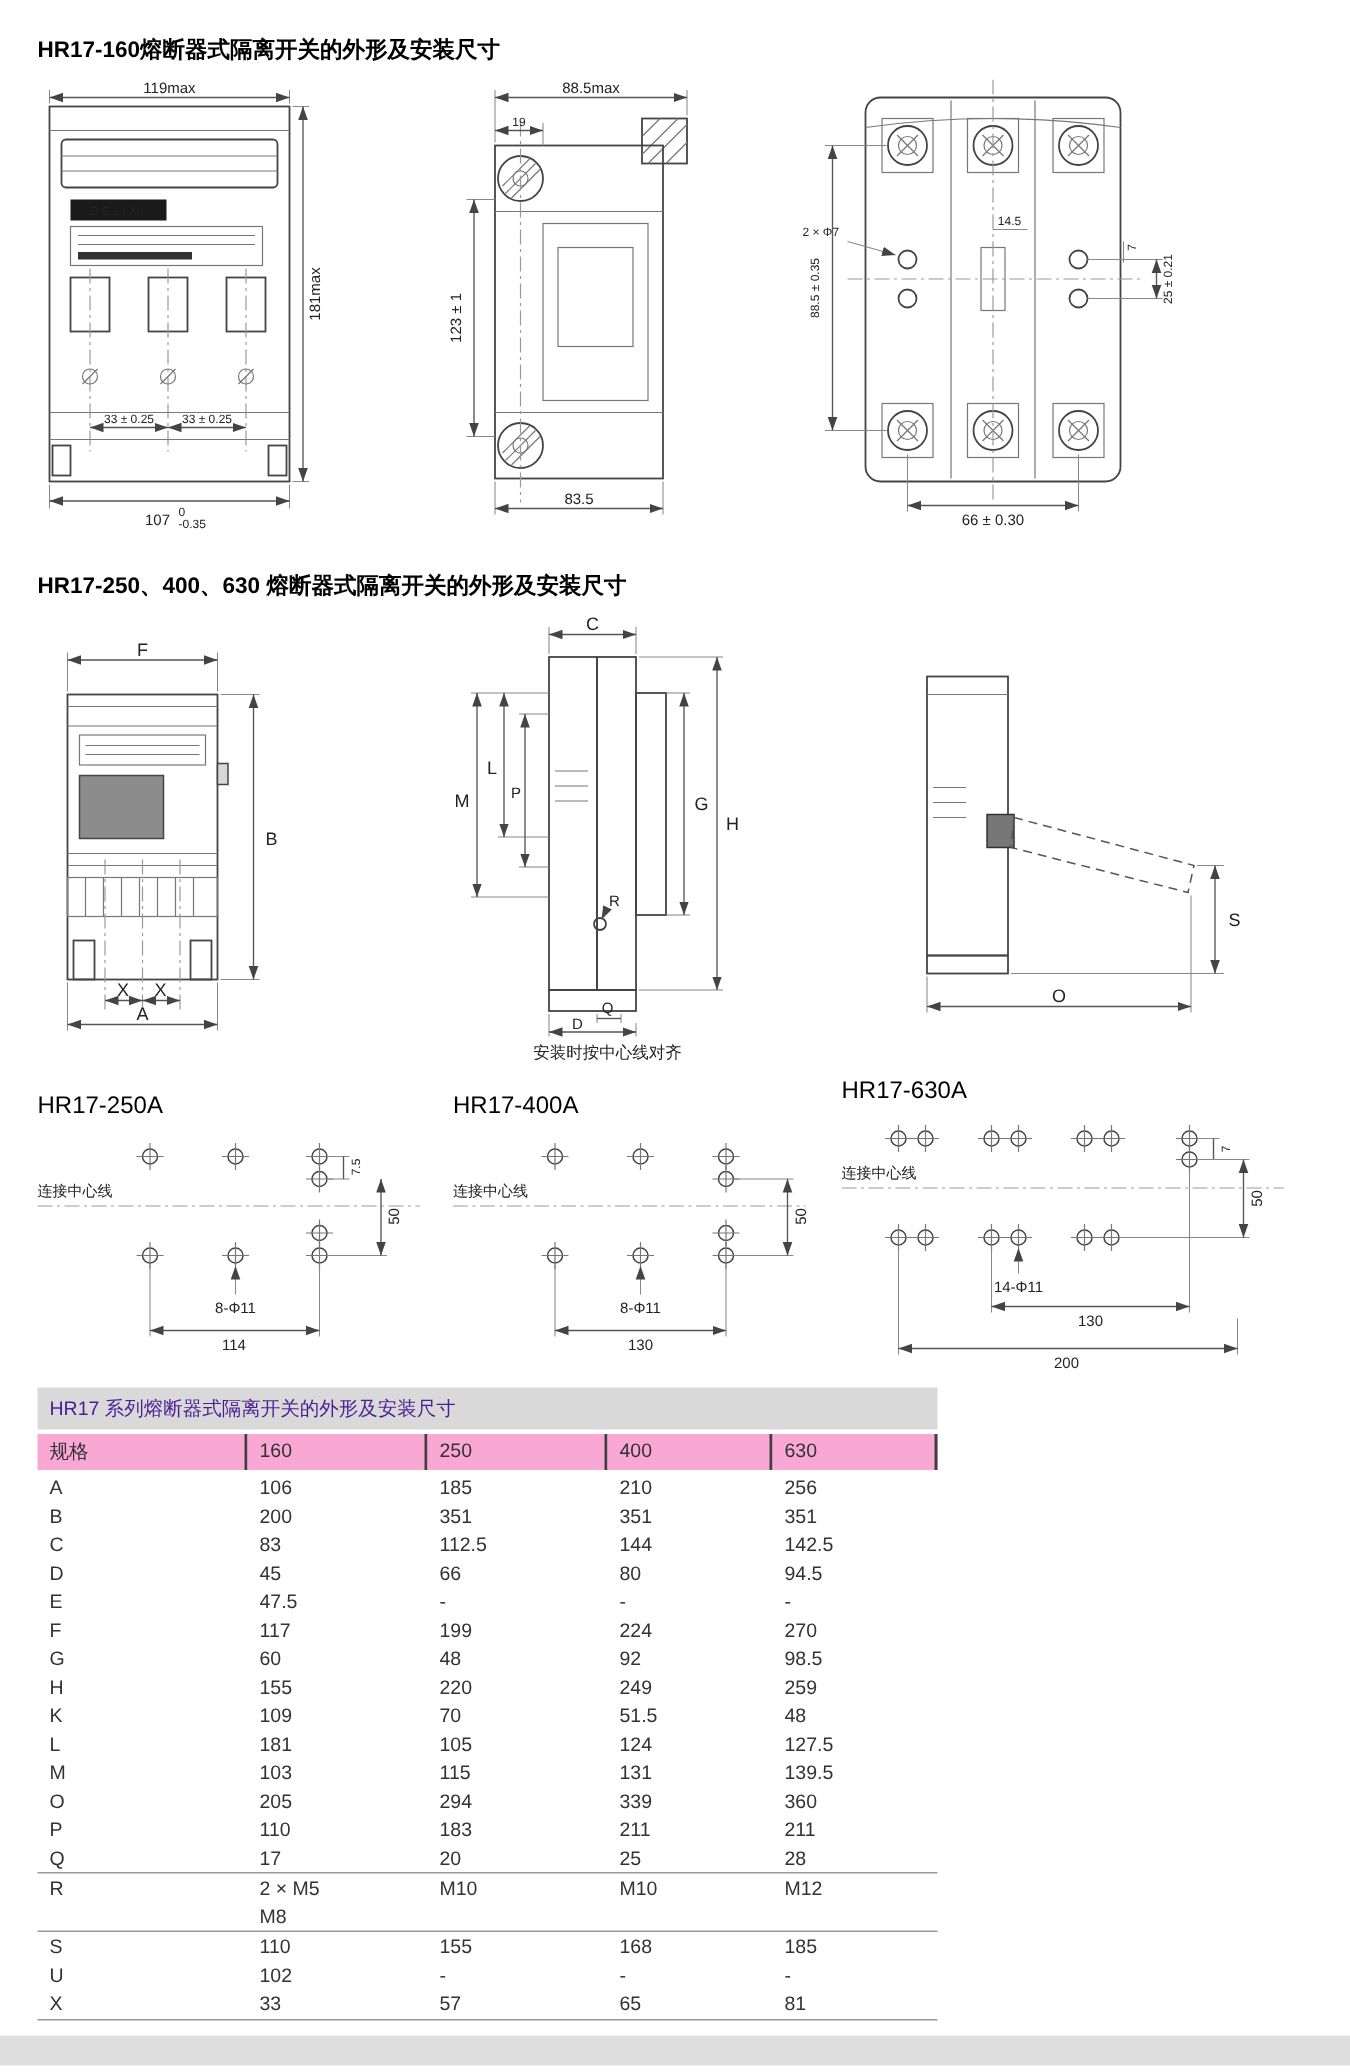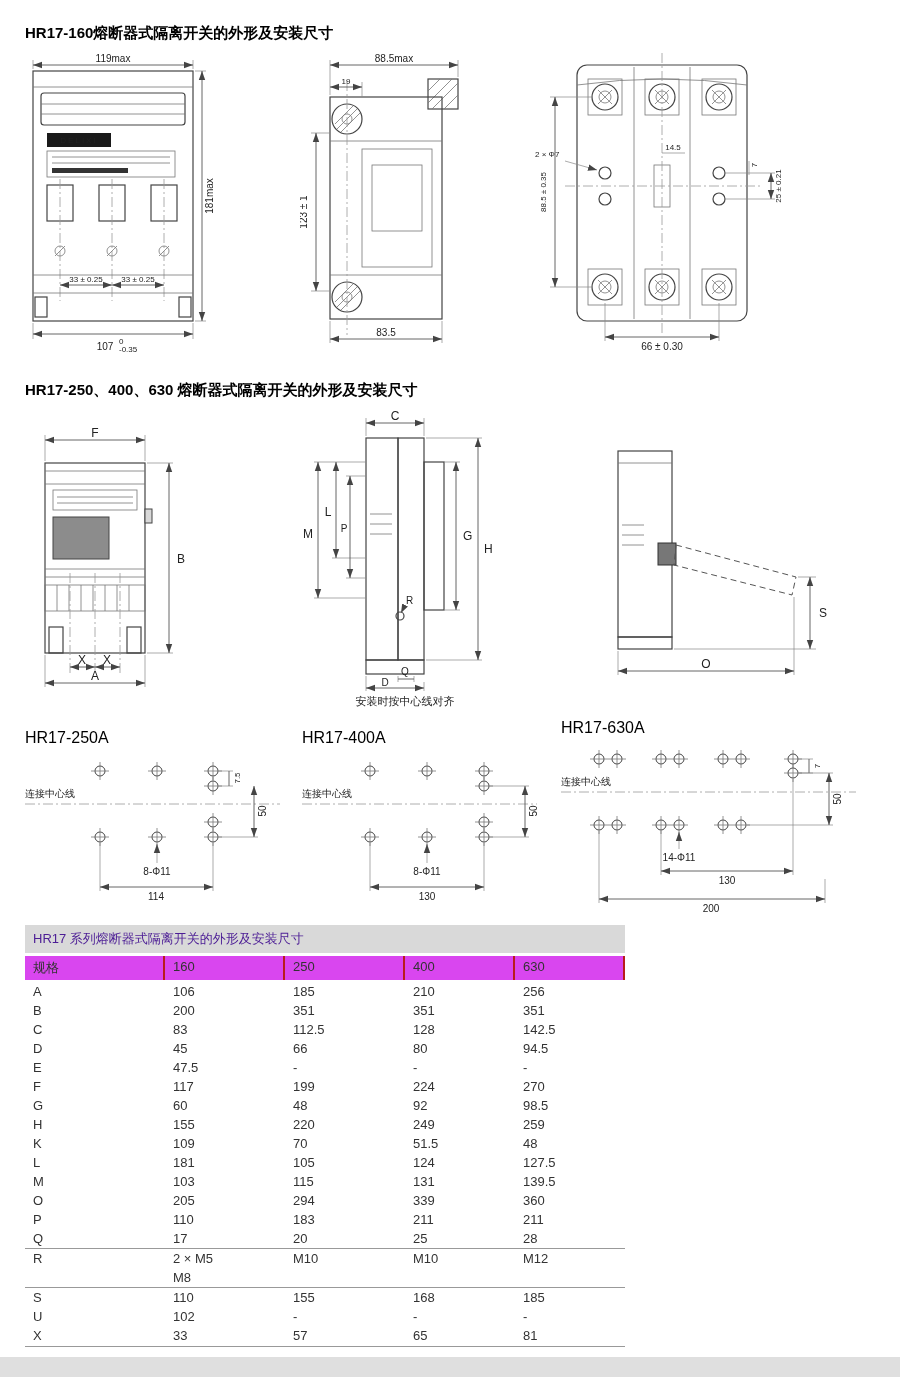--- a/index.html
+++ b/index.html
@@ -24,21 +24,21 @@
 .xl{fill:none;stroke:#888;stroke-width:0.7}
 .lever{fill:none;stroke:#555;stroke-width:1;stroke-dasharray:6 4}
 .hole circle{fill:none;stroke:#444;stroke-width:1}
 .hole line{stroke:#777;stroke-width:0.8}
 .dim{font-size:10px}
 .dimxs{font-size:8px}
 .letter{font-size:12px}
 .table-wrap{width:600px;margin-top:12px;font-size:13px;color:#333}
 .table-title{background:#d9d9d9;color:#4c1d95;padding:5px 8px}
 .thead{display:grid;grid-template-columns:140px 120px 120px 110px 110px;margin:3px 0 2px}
-.thead>div{background:#d946ef;padding:3px 8px;border-right:2px solid #b91c1c}
+.thead>div{background:#f9a8d4;padding:3px 8px;border-right:2px solid #404040}
 .trow{display:grid;grid-template-columns:140px 120px 120px 110px 110px}
 .trow>div{padding:0 8px;line-height:19px;white-space:pre-line}
 .sep{border-top:1px solid #999}
 .tbody{border-bottom:1px solid #999;padding-bottom:1px}
 .footer-bar{width:900px;height:20px;background:#dfdfdf;margin-top:10px}
 </style>
 </head>
 <body>
 
 <div class="page">
@@ -578,21 +578,21 @@
           <div>B</div>
           <div>200</div>
           <div>351</div>
           <div>351</div>
           <div>351</div>
         </div>
       <div class="trow">
           <div>C</div>
           <div>83</div>
           <div>112.5</div>
-          <div>128</div>
+          <div>144</div>
           <div>142.5</div>
         </div>
       <div class="trow">
           <div>D</div>
           <div>45</div>
           <div>66</div>
           <div>80</div>
           <div>94.5</div>
         </div>
       <div class="trow">

